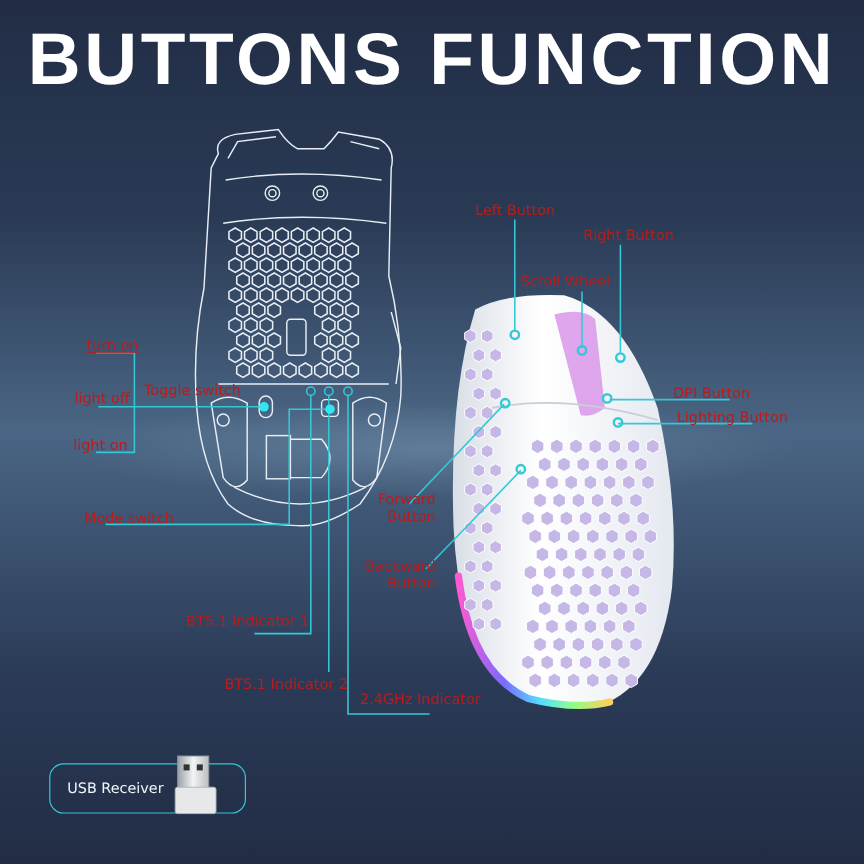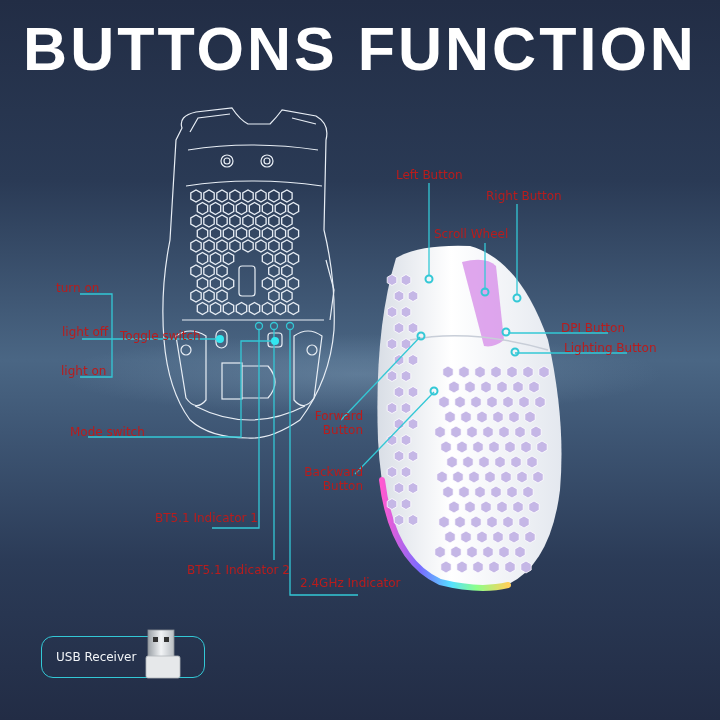--- a/index.html
+++ b/index.html
@@ -309,23 +309,23 @@
     <circle cx="485" cy="292" r="3.5" stroke-width="2"></circle>
     <circle cx="506" cy="332" r="3.5" stroke-width="2"></circle>
     <circle cx="515" cy="352" r="3.5" stroke-width="2"></circle>
     <circle cx="421" cy="336" r="3.5" stroke-width="2"></circle>
     <circle cx="434" cy="391" r="3.5" stroke-width="2"></circle>
   </g>
   <circle cx="220" cy="339" r="4" fill="#33e6f0"></circle>
   <circle cx="275" cy="341" r="4" fill="#33e6f0"></circle>
 </svg>
 
-<div class="label" style="left:56px;top:281px;">turn on</div>
+<div class="label" style="left:72px;top:281px;text-decoration:underline;">turn on</div>
 <div class="label" style="left:62px;top:325px;">light off</div>
-<div class="label" style="left:120px;top:329px;">Toggle switch</div>
+<div class="label" style="left:120px;top:318px;">Toggle switch</div>
 <div class="label" style="left:61px;top:364px;">light on</div>
 <div class="label" style="left:70px;top:425px;text-align:center;">Mode switch</div>
 <div class="label" style="left:155px;top:511px;">BT5.1 Indicator 1</div>
 <div class="label" style="left:187px;top:563px;">BT5.1 Indicator 2</div>
 <div class="label" style="left:300px;top:576px;">2.4GHz Indicator</div>
 
 <div class="label" style="left:396px;top:168px;">Left Button</div>
 <div class="label" style="left:486px;top:189px;">Right Button</div>
 <div class="label" style="left:434px;top:227px;">Scroll Wheel</div>
 <div class="label" style="left:561px;top:321px;">DPI Button</div>

